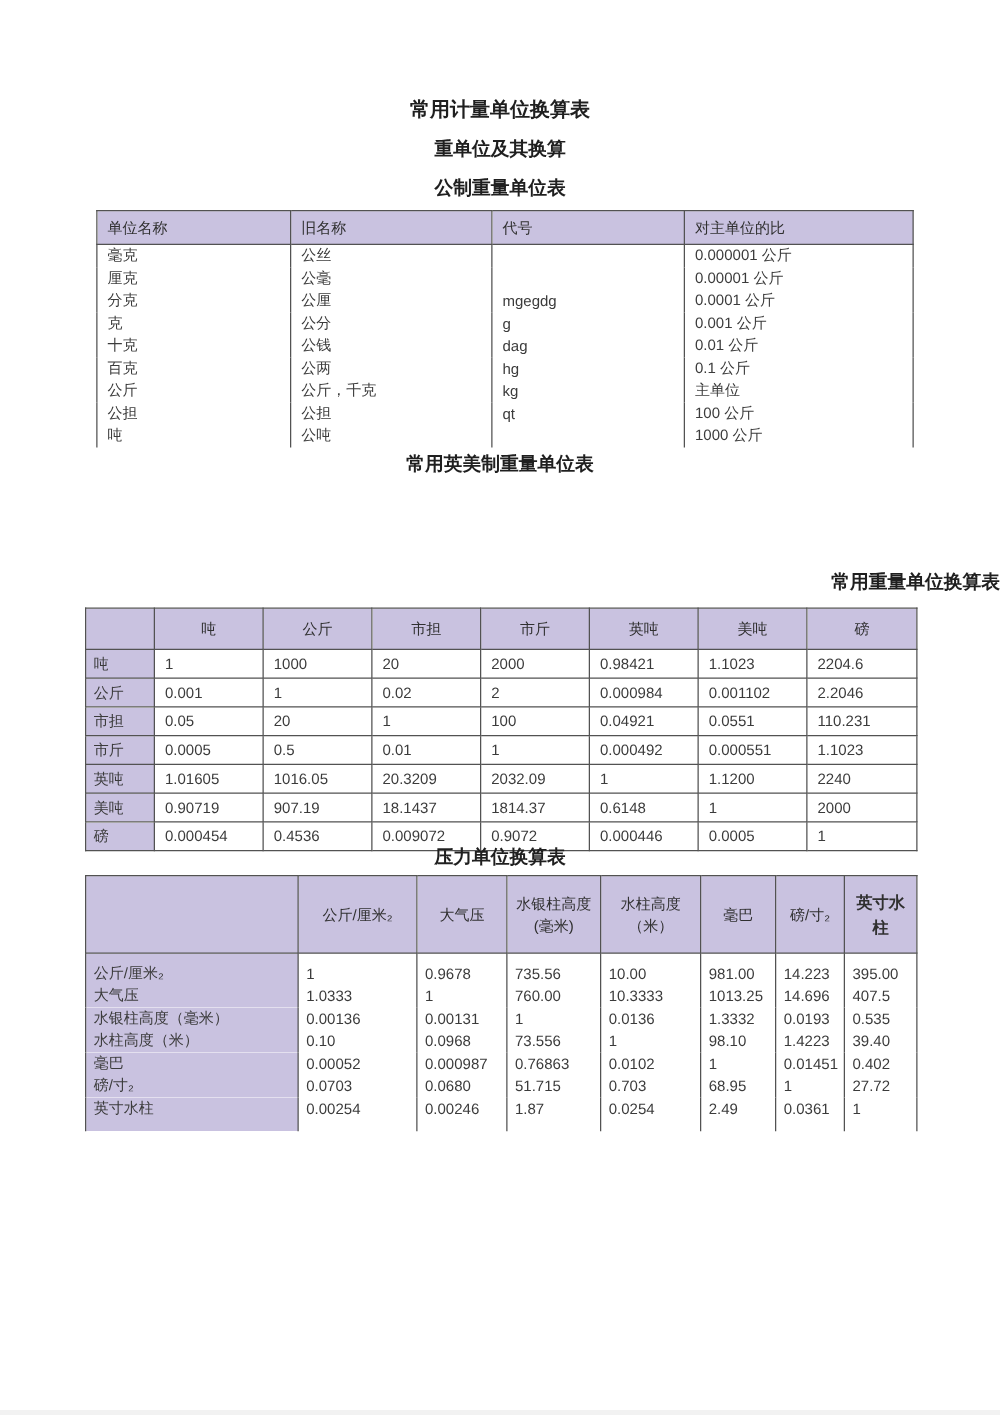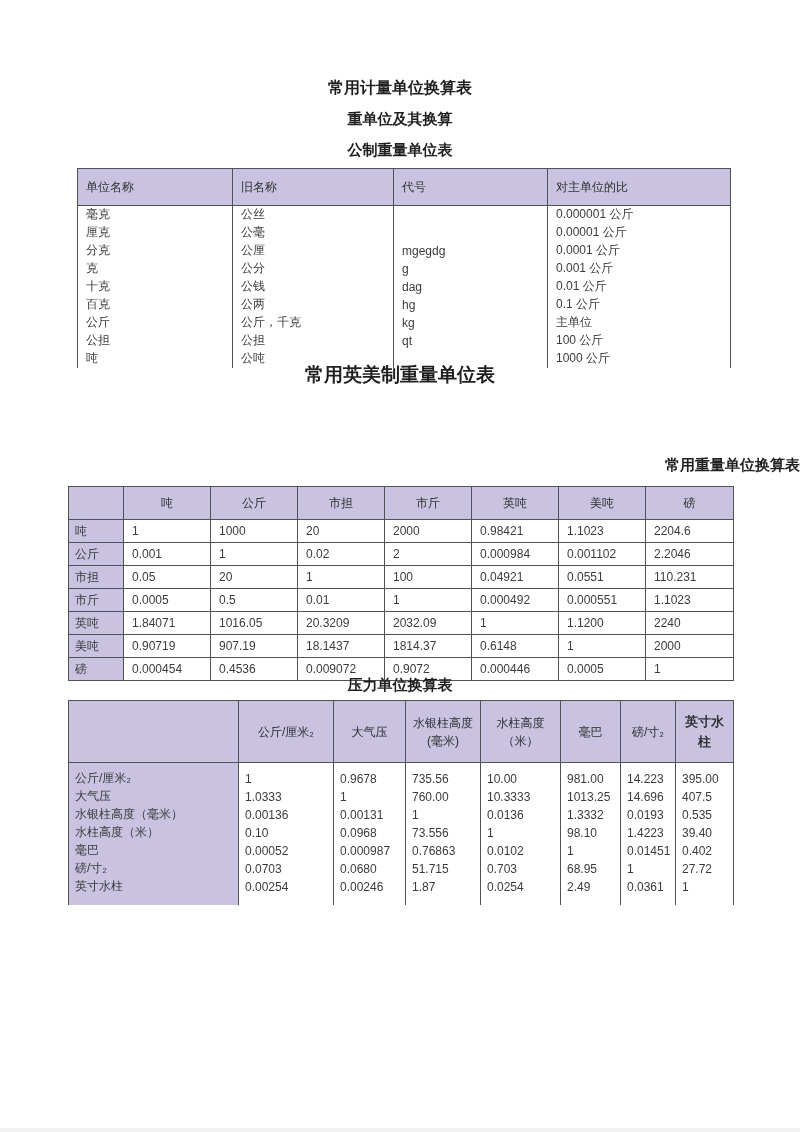--- a/index.html
+++ b/index.html
@@ -4,35 +4,35 @@
 <style>
   * { margin:0; padding:0; box-sizing:border-box; }
   html,body { width:800px; height:1132px; background:#ffffff;
     font-family:"Liberation Sans","DejaVu Sans",sans-serif; color:#3b3b3b; }
   .page { position:relative; width:800px; height:1132px; background:#fff; overflow:hidden; }
 
   .center-line { position:absolute; left:0; width:100%; text-align:center; color:#1f1f1f; font-weight:bold; }
   .t-main  { top:78px;  font-size:16px; }
   .t-sub   { top:110px; font-size:15px; }
   .t-metric{ top:141px; font-size:15px; }
-  .t-imp   { top:362px; font-size:19px; }
+  .t-imp   { top:362px; font-size:15px; }
   .t-ton   { top:398px; font-size:13px; }
   .t-lb    { top:428px; font-size:13px; }
   .t-wconv { top:456px; font-size:15px;text-align:right; }
   .t-press { top:676px; font-size:15px; }
 
   table.tbl { position:absolute; border-collapse:collapse; table-layout:fixed; background:#fff; }
   .tbl th, .tbl td { border:1px solid #525252; font-weight:normal; font-size:12px;
     color:#3b3b3b; overflow:hidden; vertical-align:middle; white-space:nowrap; }
   .tbl thead th { background:#c9c2e0; color:#303030; }
   .tbl tbody th.rowlab { background:#c9c2e0; text-align:left; }
   .no-hlines tbody td, .no-hlines tbody th { border-top:none; border-bottom:none; }
 
   #metric { left:77px; top:168px; width:653px; }
-  #metric thead th { height:37px; text-align:left; padding:0 8px; }
+  #metric thead th { height:27px; text-align:left; padding:0 8px; }
   #metric tbody td { height:18px; padding:0 8px; }
 
   #weight { left:68px; top:486px; width:665px; }
   #weight thead th { height:33px; text-align:center; padding:0 4px; }
   #weight tbody th.rowlab { padding:0 6px; height:23px; }
   #weight tbody td { padding:0 8px; }
 
   #pressure { left:68px; top:700px; width:665px; }
   #pressure thead th { height:62px; text-align:center; padding:0 4px;
     white-space:normal; line-height:1.5; }
@@ -187,21 +187,21 @@
           <td>0.0005</td>
           <td>0.5</td>
           <td>0.01</td>
           <td>1</td>
           <td>0.000492</td>
           <td>0.000551</td>
           <td>1.1023</td>
         </tr>
         <tr>
           <th class="rowlab">英吨</th>
-          <td>1.84071</td>
+          <td>1.01605</td>
           <td>1016.05</td>
           <td>20.3209</td>
           <td>2032.09</td>
           <td>1</td>
           <td>1.1200</td>
           <td>2240</td>
         </tr>
         <tr>
           <th class="rowlab">美吨</th>
           <td>0.90719</td>

